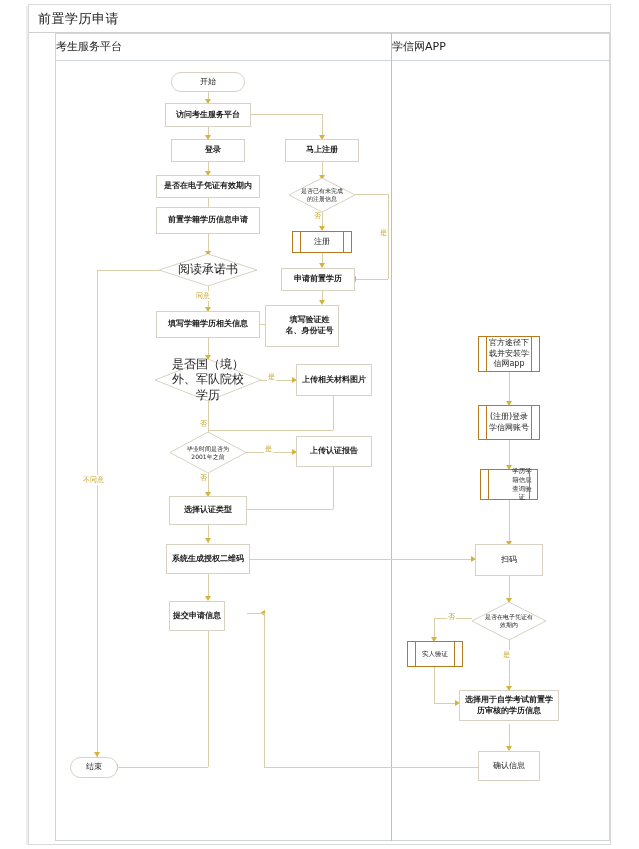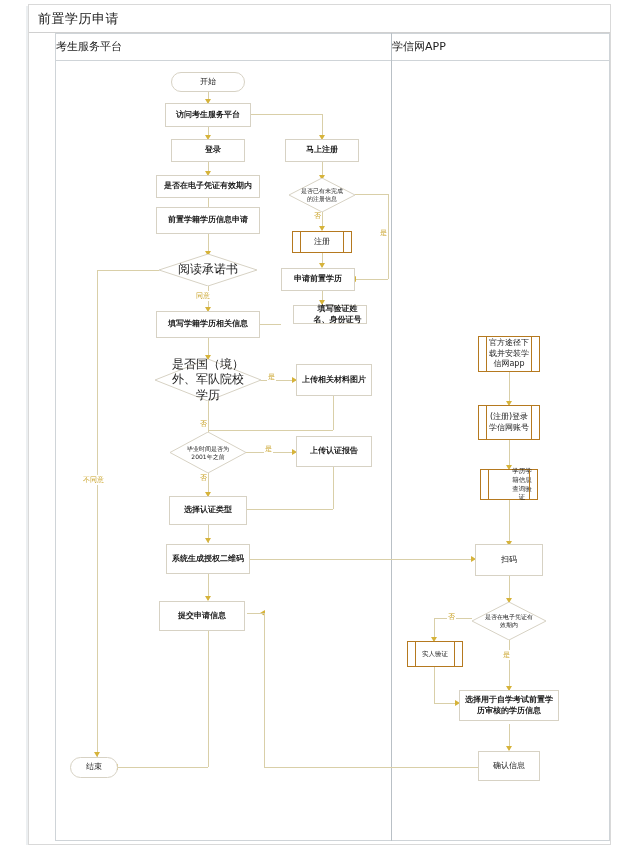--- a/index.html
+++ b/index.html
@@ -250,21 +250,21 @@
   </div>
 
   <div class="node rect bold-node" style="left:296px;top:436px;width:76px;height:31px;">
     <span>上传认证报告</span>
   </div>
 
   <div class="node rect bold-node" style="left:166px;top:544px;width:84px;height:30px;">
     <span>系统生成授权二维码</span>
   </div>
 
-  <div class="node rect bold-node" style="left:159px;top:601px;width:86px;height:30px;">
+  <div class="node rect bold-node" style="left:169px;top:601px;width:56px;height:30px;">
     <span>提交申请信息</span>
   </div>
 
   <div class="node term" style="left:70px;top:757px;width:48px;height:21px;">
     <span>结束</span>
   </div>
 
   <div class="node rect bold-node" style="left:285px;top:139px;width:74px;height:23px;align-items:center;">
     <span>马上注册</span>
   </div>
@@ -277,21 +277,21 @@
   </div>
 
   <div class="node predef" style="left:292px;top:231px;width:60px;height:22px;">
     <span>注册</span>
   </div>
 
   <div class="node rect bold-node" style="left:281px;top:268px;width:74px;height:23px;">
     <span>申请前置学历</span>
   </div>
 
-  <div class="node rect bold-node" style="left:293px;top:305px;width:74px;height:19px;padding-left:18px;">
+  <div class="node rect bold-node" style="left:265px;top:305px;width:74px;height:42px;padding-left:18px;">
     <span>填写验证姓名、身份证号</span>
   </div>
 
   <div class="node predef" style="left:478px;top:336px;width:62px;height:36px;">
     <span style="max-width:44px;">官方途径下载并安装学信网app</span>
   </div>
 
   <div class="node predef" style="left:478px;top:405px;width:62px;height:35px;">
     <span style="max-width:44px;">(注册)登录学信网账号</span>
   </div>

